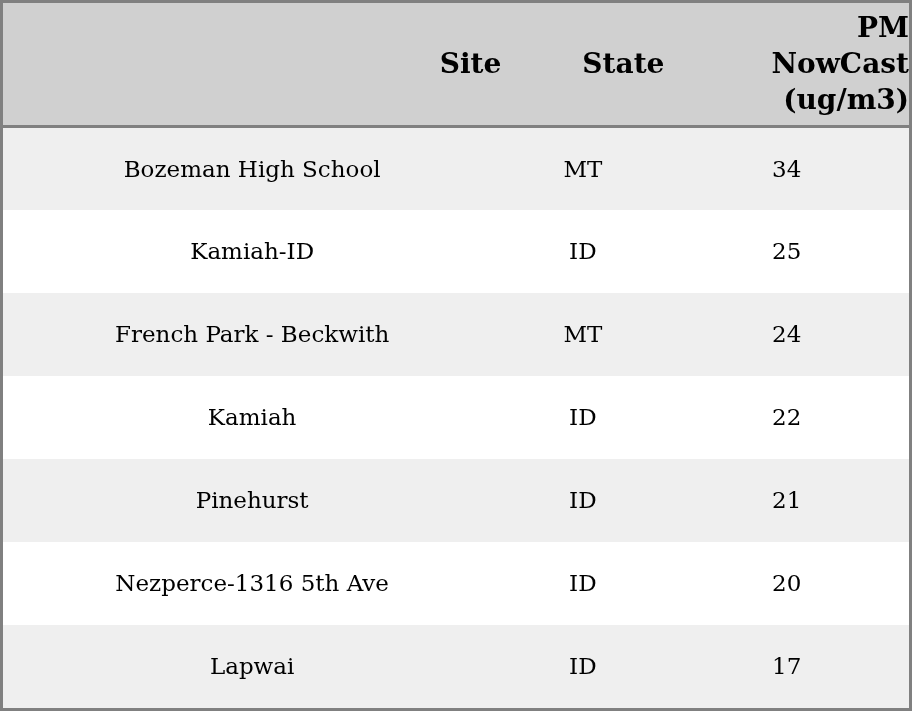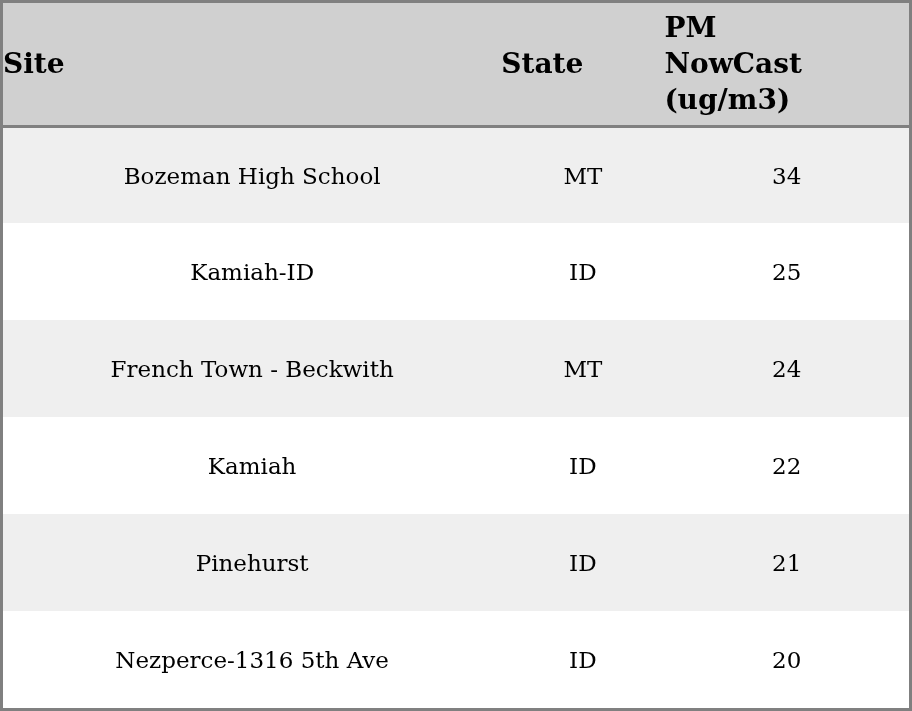--- a/index.html
+++ b/index.html
@@ -30,21 +30,21 @@
   col.col-state { width: 18%; }
   col.col-pm    { width: 27%; }
 
   thead th {
     background: #d0d0d0;
     border-bottom: 3px solid #808080;
     height: 122px;
     padding: 0;
     font-size: 28px;
     font-weight: bold;
-    text-align: left;
+    text-align: right;
     vertical-align: middle;
     line-height: 36px;
   }
   .pm-header-line {
     display: block;
     line-height: 36px;
   }
   tbody td {
     padding: 0;
     font-size: 23px;
@@ -82,34 +82,39 @@
         <td>Bozeman High School</td>
         <td>MT</td>
         <td>34</td>
       </tr>
       <tr>
         <td>Kamiah-ID</td>
         <td>ID</td>
         <td>25</td>
       </tr>
       <tr>
-        <td>French Town - Beckwith</td>
+        <td>French Park - Beckwith</td>
         <td>MT</td>
         <td>24</td>
       </tr>
       <tr>
         <td>Kamiah</td>
         <td>ID</td>
         <td>22</td>
       </tr>
       <tr>
         <td>Pinehurst</td>
         <td>ID</td>
         <td>21</td>
       </tr>
       <tr>
         <td>Nezperce-1316 5th Ave</td>
         <td>ID</td>
         <td>20</td>
       </tr>
+      <tr>
+        <td>Lapwai</td>
+        <td>ID</td>
+        <td>17</td>
+      </tr>
     </tbody>
   </table>
 </div>
 
 </body></html>

